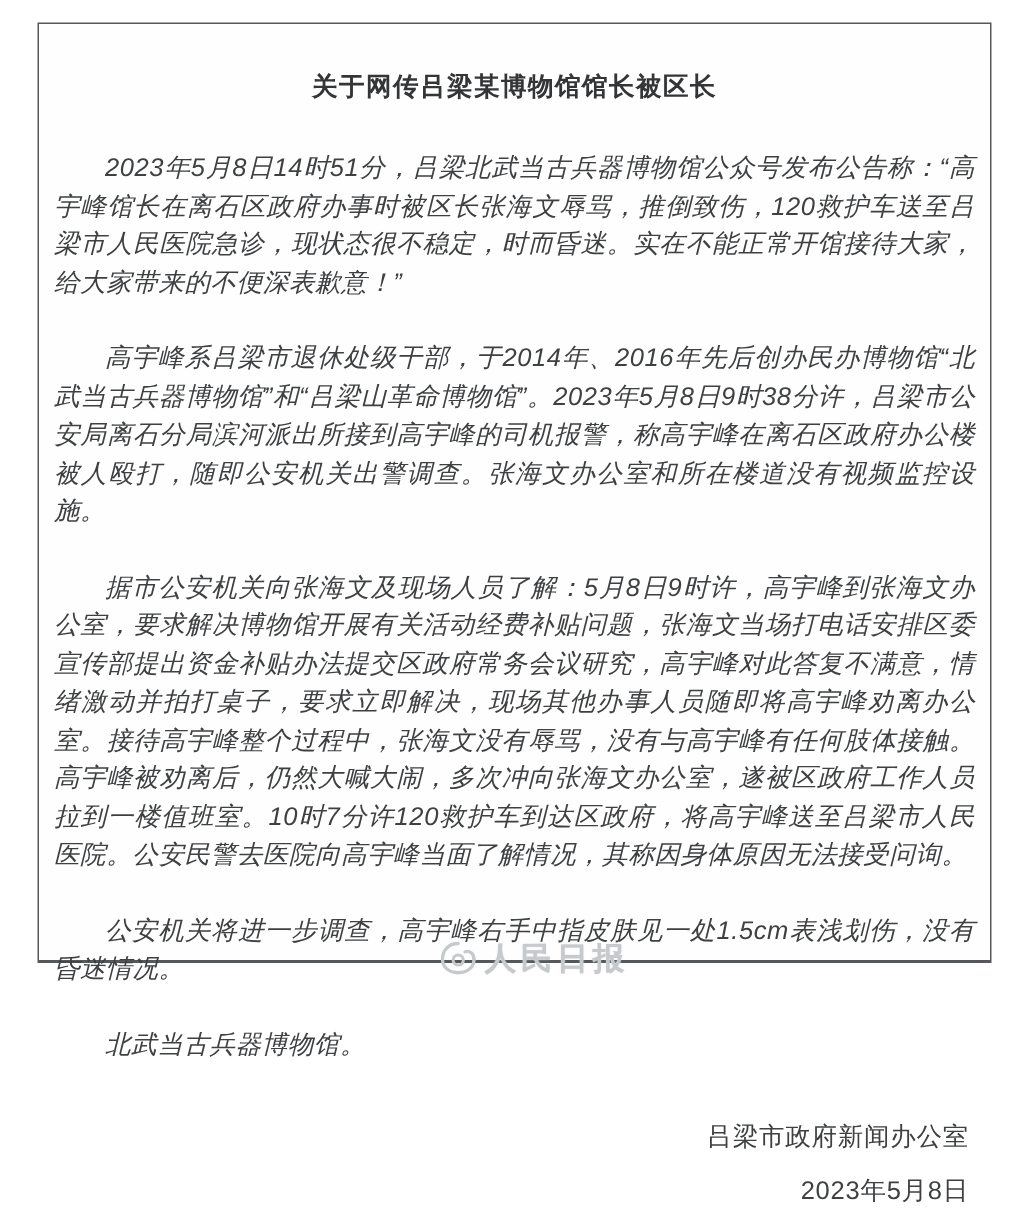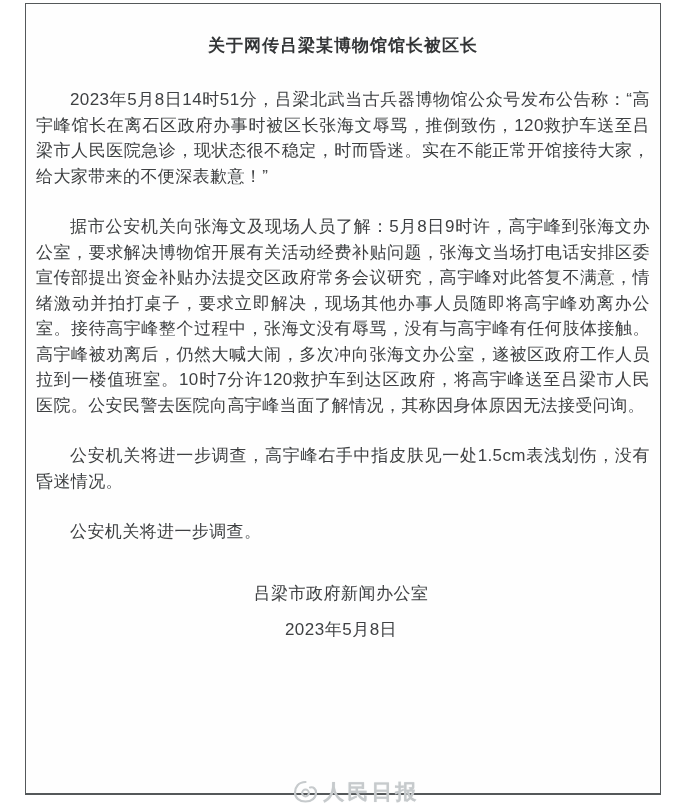--- a/index.html
+++ b/index.html
@@ -13,23 +13,23 @@
   }
   .canvas {
     position: relative;
     width: 681px;
     height: 808px;
     background: #ffffff;
   }
   .doc {
     position: absolute;
     left: 25px;
-    top: 3px;
+    top: 15px;
     width: 636px;
-    height: 792px;
+    height: 627px;
     box-sizing: border-box;
     border: 1px solid #54585a;
     border-bottom-width: 2px;
     background: #fefefe;
     padding: 12px 10px 0 10px;
   }
   .doc-title {
     margin: 14px 0 0 0;
     text-align: center;
     font-size: 17px;
@@ -42,24 +42,25 @@
     line-height: 32px;
   }
   .body-para {
     margin: 25px 0;
     font-size: 17px;
     line-height: 25.5px;
     letter-spacing: 0.4px;
     color: #3e4042;
     text-indent: 2em;
     text-align: justify;
+    font-style: italic;
   }
   .sig {
     margin-top: 36px;
-    text-align: center;
+    text-align: right;
     font-size: 17px;
     line-height: 25px;
     letter-spacing: 0.5px;
     color: #3e4042;
     padding-right: 4px;
   }
   .sig.date {
     margin-top: 11px;
   }
   .watermark {
@@ -92,23 +93,24 @@
 <body>
 
 <div class="canvas">
   <div class="doc">
 
     <h1 class="doc-title">
       <span class="t-line">关于网传吕梁某博物馆馆长被区长</span>
     </h1>
 
     <p class="body-para">2023年5月8日14时51分，吕梁北武当古兵器博物馆公众号发布公告称：“高宇峰馆长在离石区政府办事时被区长张海文辱骂，推倒致伤，120救护车送至吕梁市人民医院急诊，现状态很不稳定，时而昏迷。实在不能正常开馆接待大家，给大家带来的不便深表歉意！”</p>
+    <p class="body-para">高宇峰系吕梁市退休处级干部，于2014年、2016年先后创办民办博物馆“北武当古兵器博物馆”和“吕梁山革命博物馆”。2023年5月8日9时38分许，吕梁市公安局离石分局滨河派出所接到高宇峰的司机报警，称高宇峰在离石区政府办公楼被人殴打，随即公安机关出警调查。张海文办公室和所在楼道没有视频监控设施。</p>
     <p class="body-para">据市公安机关向张海文及现场人员了解：5月8日9时许，高宇峰到张海文办公室，要求解决博物馆开展有关活动经费补贴问题，张海文当场打电话安排区委宣传部提出资金补贴办法提交区政府常务会议研究，高宇峰对此答复不满意，情绪激动并拍打桌子，要求立即解决，现场其他办事人员随即将高宇峰劝离办公室。接待高宇峰整个过程中，张海文没有辱骂，没有与高宇峰有任何肢体接触。高宇峰被劝离后，仍然大喊大闹，多次冲向张海文办公室，遂被区政府工作人员拉到一楼值班室。10时7分许120救护车到达区政府，将高宇峰送至吕梁市人民医院。公安民警去医院向高宇峰当面了解情况，其称因身体原因无法接受问询。</p>
     <p class="body-para">公安机关将进一步调查，高宇峰右手中指皮肤见一处1.5cm表浅划伤，没有昏迷情况。</p>
-    <p class="body-para">公安机关将进一步调查。</p>
+    <p class="body-para">北武当古兵器博物馆。</p>
 
     <div class="sig">吕梁市政府新闻办公室</div>
     <div class="sig date">2023年5月8日</div>
 
     <div class="watermark">
       <span class="wm-icon">
         <svg viewBox="0 0 26 26" width="26" height="26" aria-hidden="true">
           <path d="M13 3 C6 3 2.5 8 2.5 13.5 C2.5 19 7 22.5 13 22.5 C19 22.5 23.5 19 23.5 13.5" fill="none" stroke="#c6cacc" stroke-width="2.2" stroke-linecap="round"></path>
           <path d="M23.5 13.5 C23.5 10 21 7.5 17.5 8.5" fill="none" stroke="#c6cacc" stroke-width="2.2" stroke-linecap="round"></path>
           <circle cx="13" cy="14" r="3.4" fill="none" stroke="#c6cacc" stroke-width="2"></circle>

